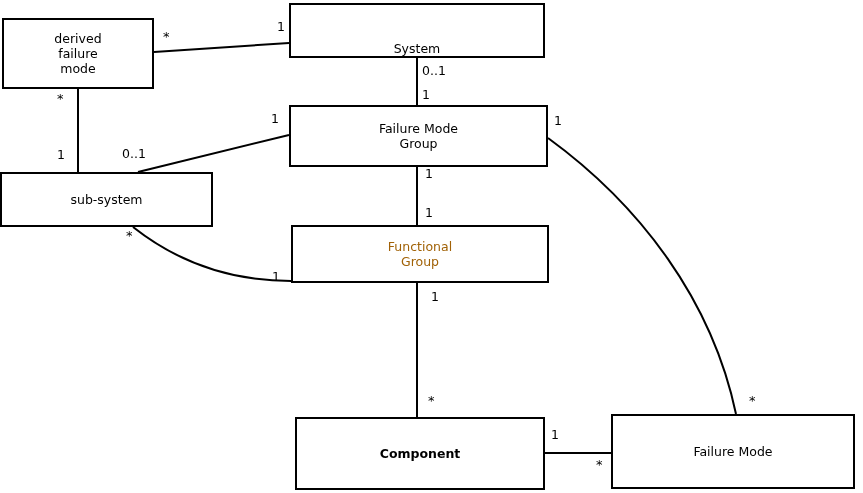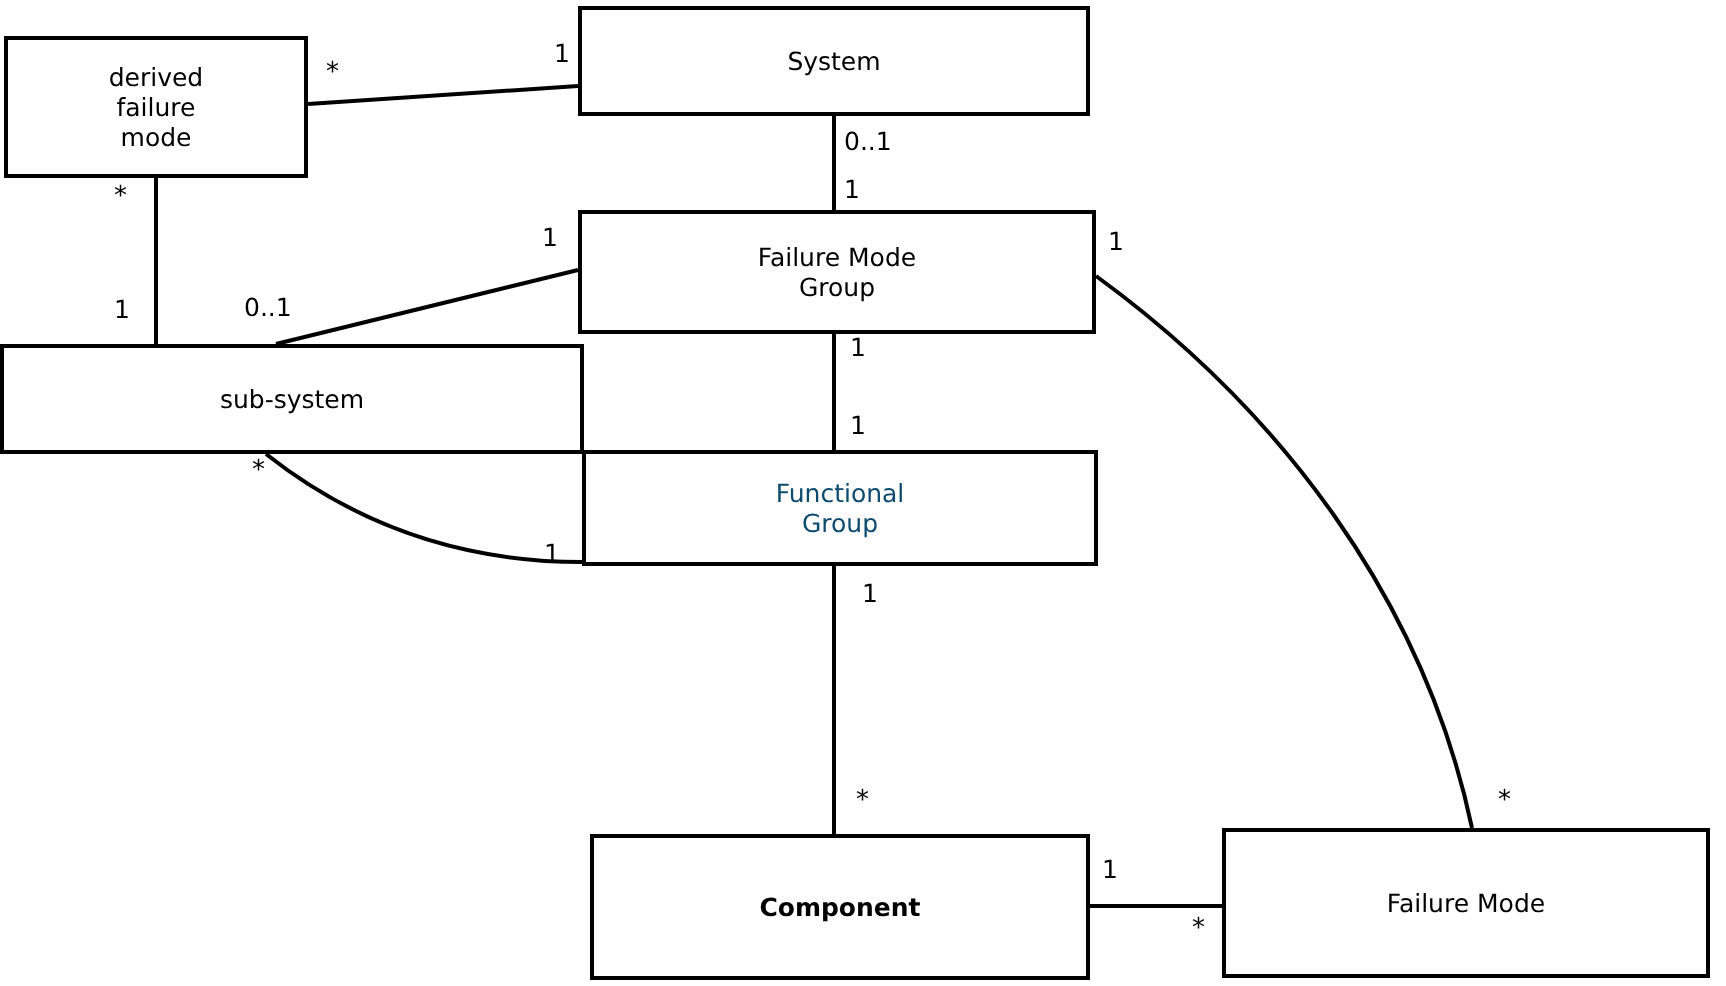--- a/index.html
+++ b/index.html
@@ -67,32 +67,32 @@
       <path d="M 417 283 L 417 417" fill="none" stroke="#000000" stroke-width="2" stroke-linecap="butt"></path>
       <path d="M 545 453 L 611 453" fill="none" stroke="#000000" stroke-width="2" stroke-linecap="butt"></path>
     </svg>
 
   <div id="class-layer">
       <div class="uml-class" style="left: 2px; top: 18px; width: 152px; height: 71px; border-color: rgb(0, 0, 0);">
         <span class="cls-name" style="color: rgb(0, 0, 0);">derived
 failure
 mode</span>
       </div>
-      <div class="uml-class" style="left: 289px; top: 3px; width: 256px; height: 55px; border-color: rgb(0, 0, 0);">
+      <div class="uml-class" style="left: 289px; top: 3px; width: 256px; height: 55px; border-color: rgb(0, 0, 0); align-items: flex-end;">
         <span class="cls-name" style="color: rgb(0, 0, 0);">System</span>
       </div>
       <div class="uml-class" style="left: 289px; top: 105px; width: 259px; height: 62px; border-color: rgb(0, 0, 0);">
         <span class="cls-name" style="color: rgb(0, 0, 0);">Failure Mode
 Group</span>
       </div>
-      <div class="uml-class" style="left: 0px; top: 172px; width: 292px; height: 55px; border-color: rgb(0, 0, 0);">
+      <div class="uml-class" style="left: 0px; top: 172px; width: 213px; height: 55px; border-color: rgb(0, 0, 0);">
         <span class="cls-name" style="color: rgb(0, 0, 0);">sub-system</span>
       </div>
       <div class="uml-class" style="left: 291px; top: 225px; width: 258px; height: 58px; border-color: rgb(0, 0, 0);">
-        <span class="cls-name" style="color: #0c4a6e;">Functional
+        <span class="cls-name" style="color: #a16207;">Functional
 Group</span>
       </div>
       <div class="uml-class" style="left: 295px; top: 417px; width: 250px; height: 73px; border-color: rgb(0, 0, 0); font-weight: bold;">
         <span class="cls-name" style="color: rgb(0, 0, 0);">Component</span>
       </div>
       <div class="uml-class" style="left: 611px; top: 414px; width: 244px; height: 75px; border-color: rgb(0, 0, 0);">
         <span class="cls-name" style="color: rgb(0, 0, 0);">Failure Mode</span>
       </div>
     </div>
 

